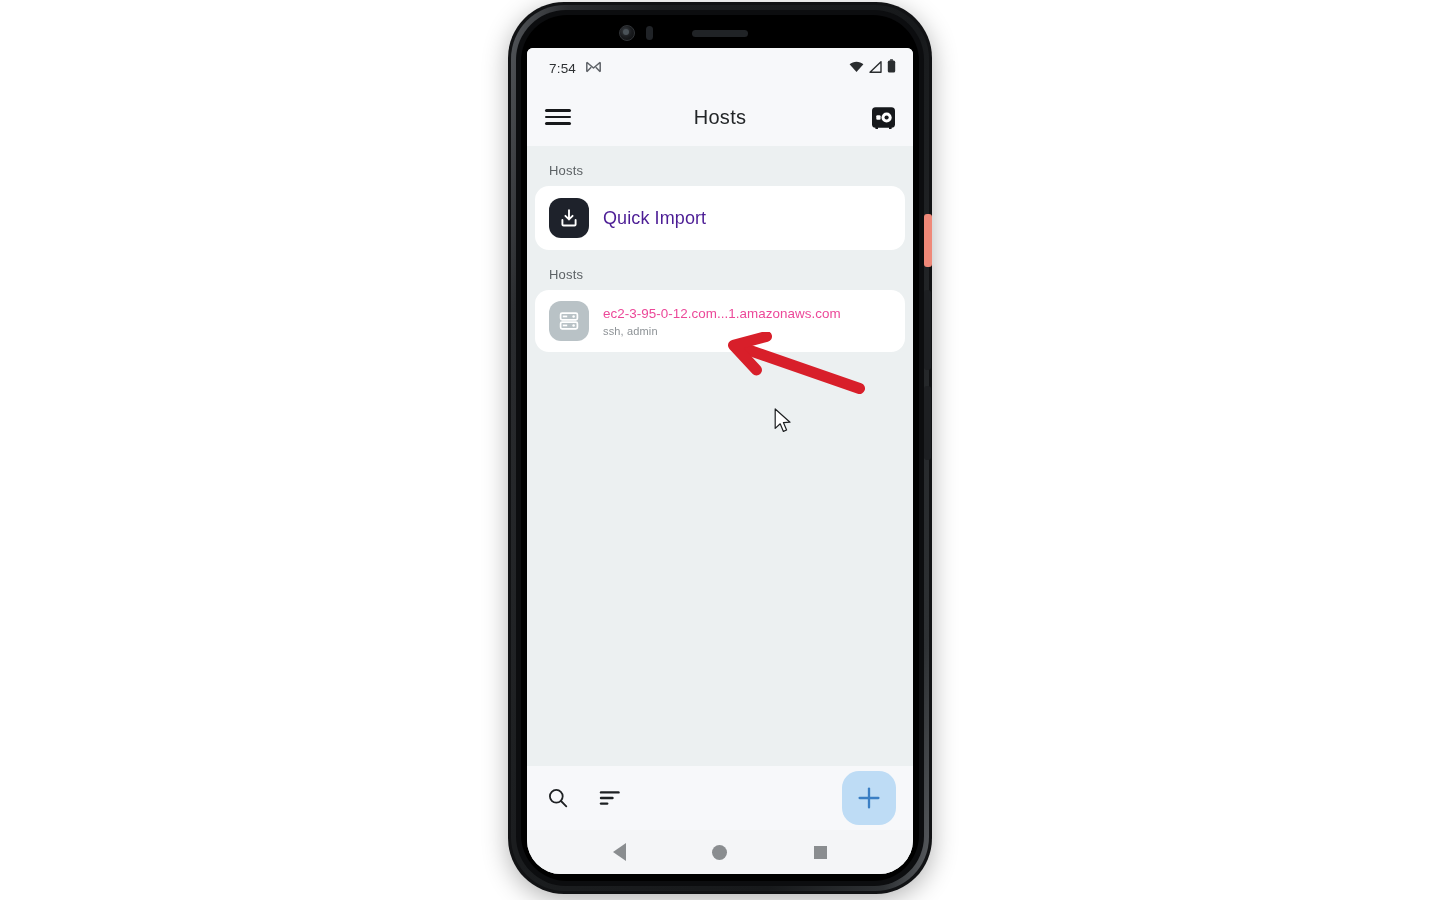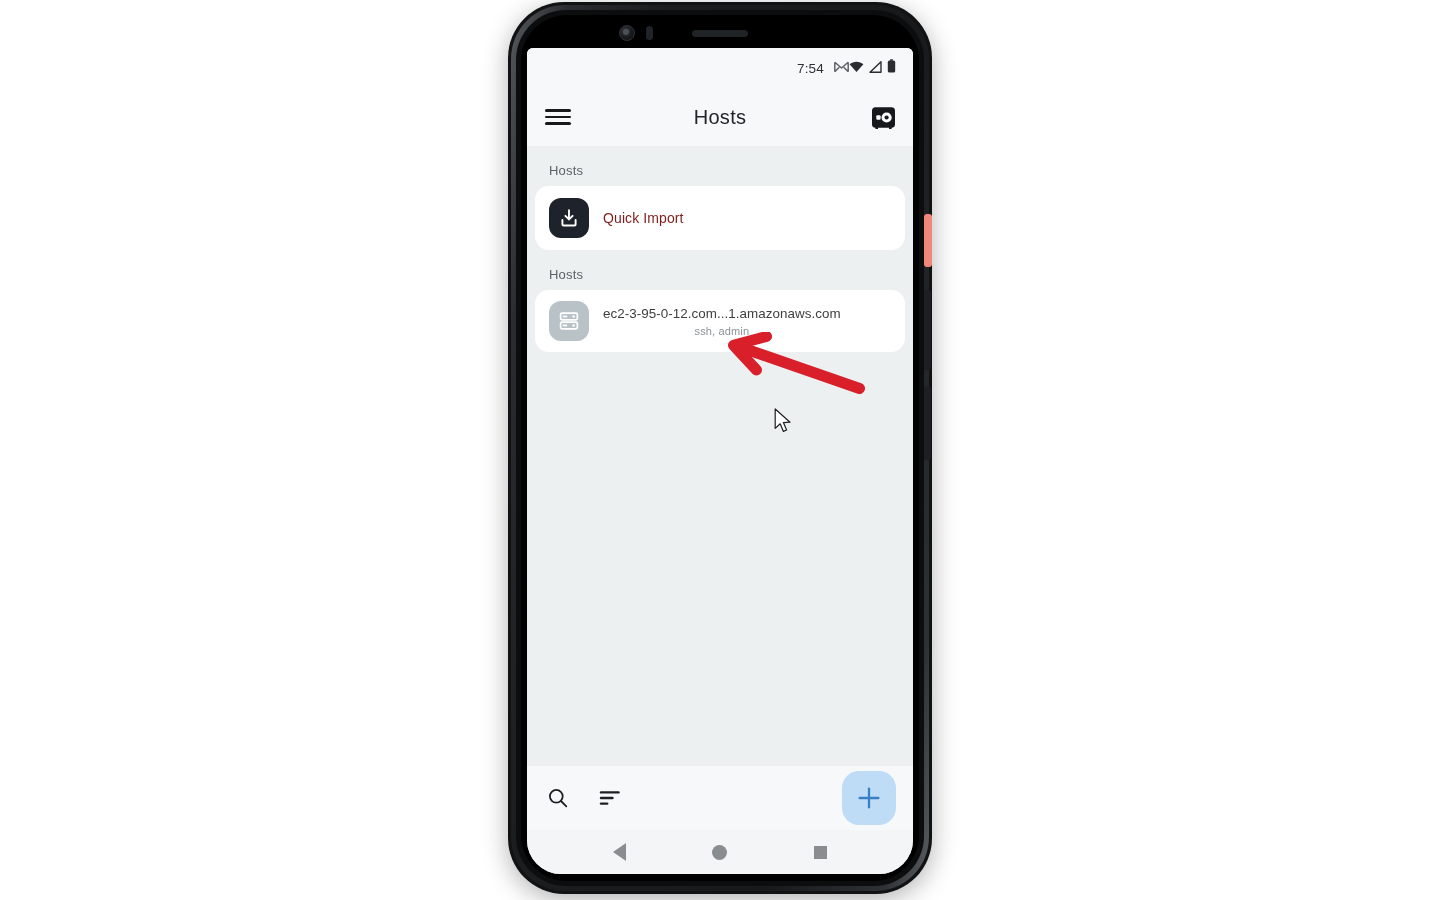--- a/index.html
+++ b/index.html
@@ -115,21 +115,21 @@
   }
 
   
   .status-bar {
     position: absolute;
     left: 0; top: 0;
     width: 100%; height: 40px;
     background: #f7f8fa;
     display: flex;
     align-items: center;
-    justify-content: flex-end;
+    justify-content: space-between;
     padding: 0 17px 0 22px;
   }
   .sb-left { display: flex; align-items: center; gap: 10px; }
   .sb-time {
     font-size: 13.5px;
     color: #2e3133;
     letter-spacing: 0.2px;
   }
   .sb-gmail { display: block; }
   .sb-right { display: flex; align-items: center; gap: 5px; }
@@ -196,36 +196,35 @@
   .tile {
     width: 40px; height: 40px;
     border-radius: 12px;
     flex: 0 0 40px;
     display: flex; align-items: center; justify-content: center;
   }
   .tile-dark { background: #1e222b; }
   .tile-gray { background: #b9c2c6; }
 
   .row-title {
-    font-size: 14px;
-    color: #7f1d1d;
+    font-size: 18px;
+    color: #4c1d95;
     letter-spacing: 0.1px;
   }
   .host-title {
     font-size: 13.4px;
-    color: #404040;
+    color: #ec4899;
     letter-spacing: 0.05px;
     white-space: nowrap;
   }
   .host-sub {
     font-size: 11px;
     color: #8d9296;
     margin-top: 4px;
     letter-spacing: 0.15px;
-    text-align: center;
   }
 
   
   .bottom-bar {
     position: absolute;
     left: 0; bottom: 44px;
     width: 100%; height: 64px;
     background: #f7f8fa;
     display: flex;
     align-items: center;

